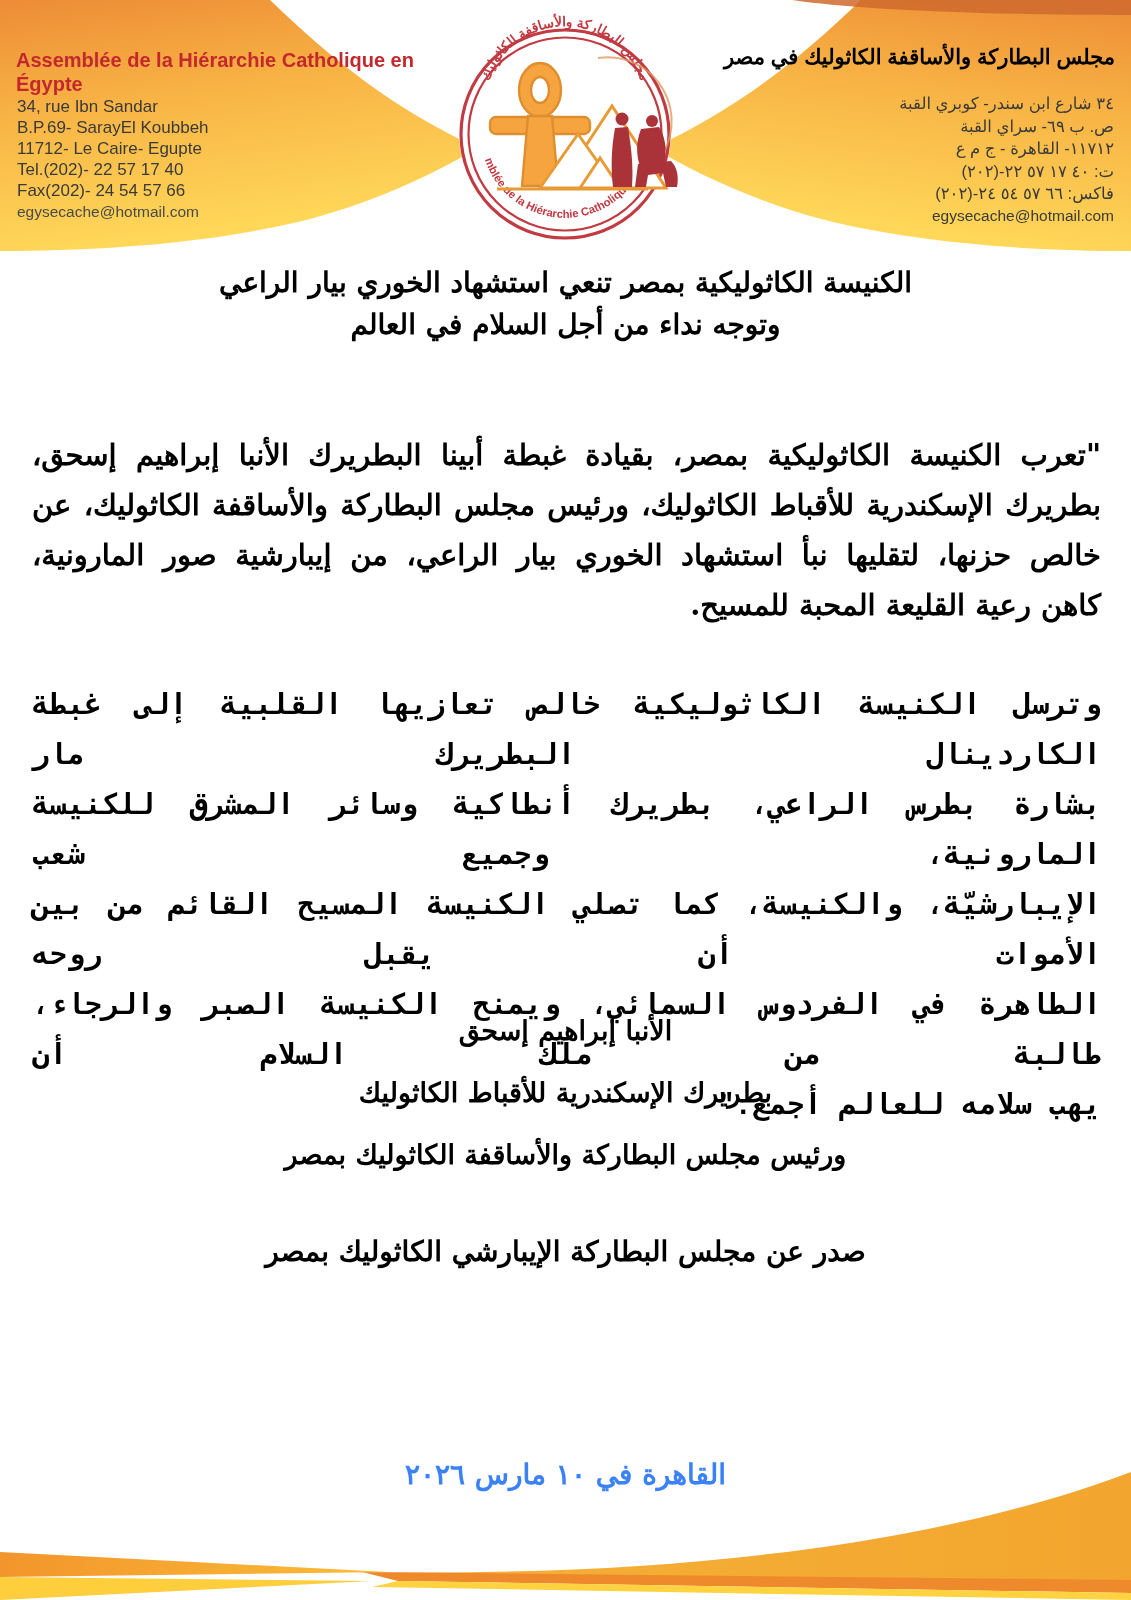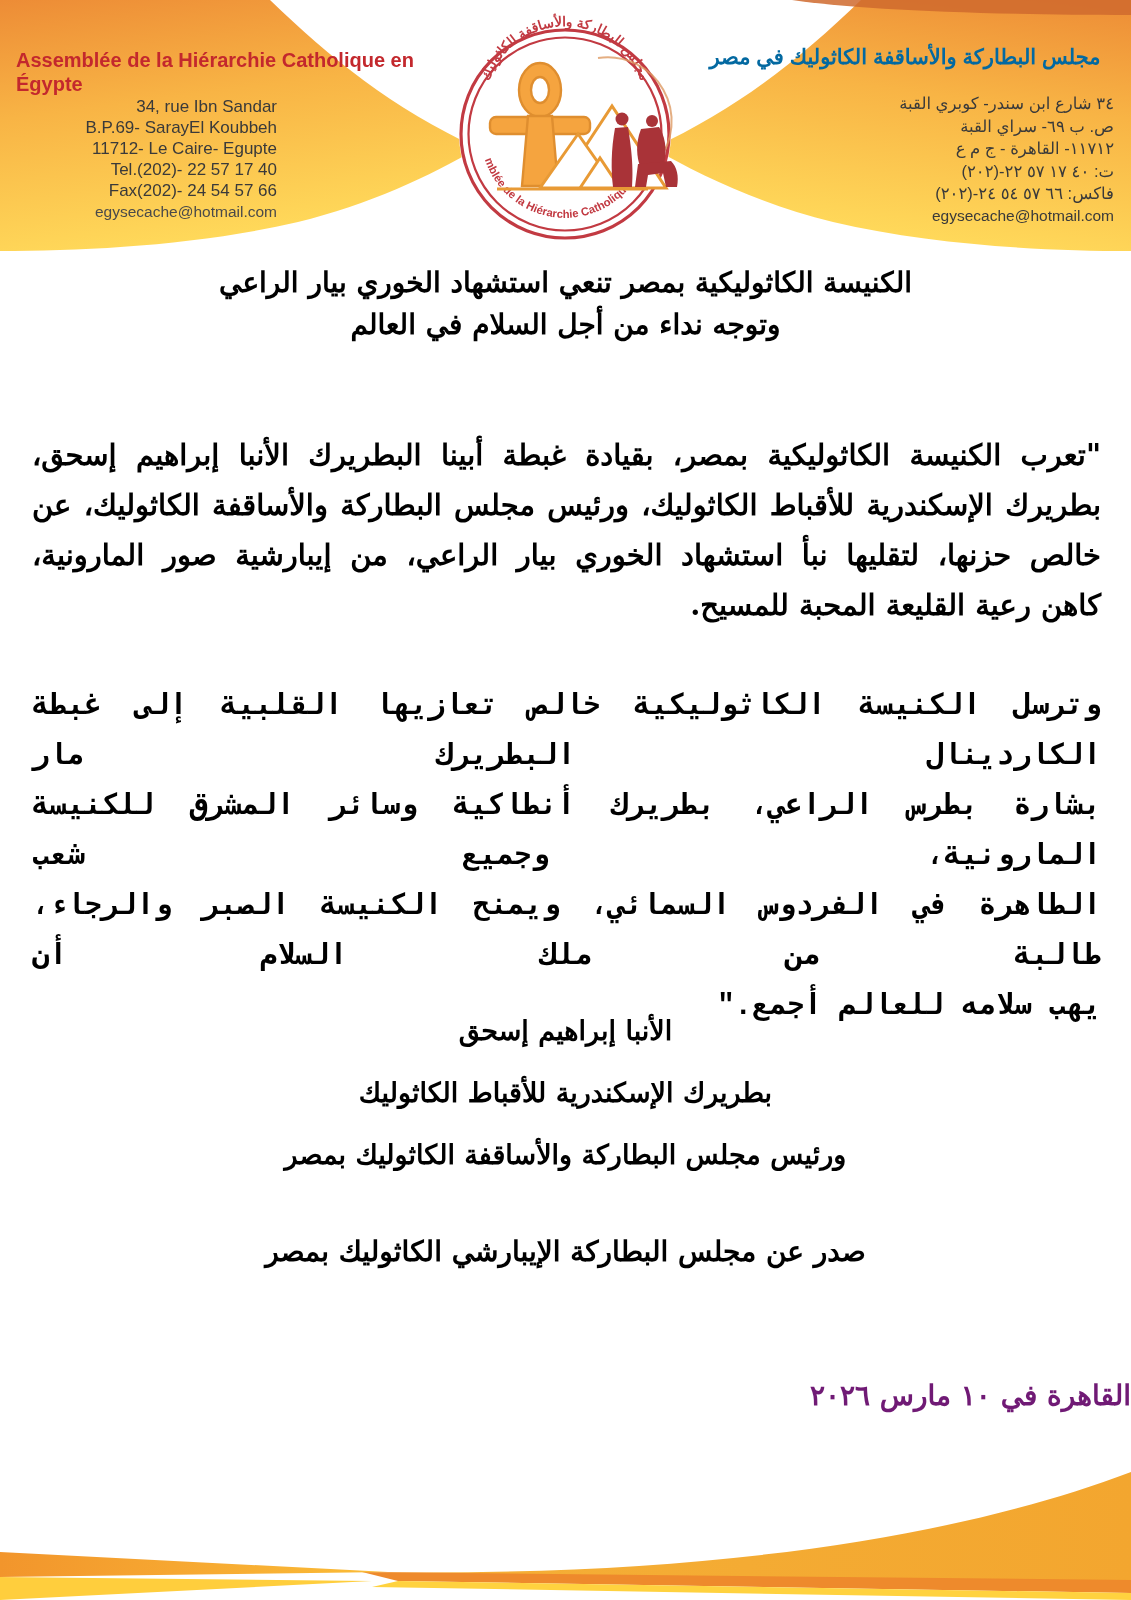--- a/index.html
+++ b/index.html
@@ -4,42 +4,42 @@
 <style>
   html,body{margin:0;padding:0;background:#e8e8e8;}
   .page{position:relative;width:1131px;height:1600px;margin:0 auto;background:#ffffff;overflow:hidden;
         font-family:"Liberation Sans",sans-serif;}
   svg{display:block;}
   .abs{position:absolute;}
 
   
   .fr-title{left:16px;top:48px;width:420px;color:#c3282d;font:bold 20px/24px "Liberation Sans",sans-serif;}
   .fr-address{left:17px;top:96px;width:260px;color:#3a3a3a;font:17px/21px "Liberation Sans",sans-serif;}
-  .fr-address .adr-line{white-space:nowrap;text-align:right;}
+  .fr-address .adr-line{white-space:nowrap;}
   .fr-address .adr-line:last-child{font-size:15.5px;color:#4a4a4a;}
-  .ar-title{right:16px;top:44px;width:420px;direction:rtl;text-align:center;color:#0369a1;
+  .ar-title{right:16px;top:44px;width:420px;direction:rtl;text-align:right;color:#000000;
             font:bold 21px/26px "Liberation Sans",sans-serif;}
   .ar-address{right:17px;top:92px;width:300px;direction:rtl;text-align:right;color:#3a3a3a;
               font:16.5px/22.5px "Liberation Sans",sans-serif;}
   .ar-address .adr-line{white-space:nowrap;}
   .ar-address .adr-line:last-child{font-size:15.5px;direction:ltr;text-align:right;}
 
   
   .doc-title{left:0;right:0;top:262px;direction:rtl;text-align:center;color:#000;
              font:bold 28px/42px "DejaVu Serif",serif;}
   .para{right:30px;left:32px;direction:rtl;color:#000;font:bold 29px/50px "DejaVu Serif",serif;}
   .p1{top:430px;}
   .p2{top:682px;font-family:Liberation Mono, monospace;}
   .jline{text-align:justify;text-align-last:justify;}
   .jline.last{text-align-last:right;}
   .signature{left:0;right:0;top:1000px;direction:rtl;text-align:center;color:#000;
              font:bold 27px/62px "DejaVu Serif",serif;}
   .issued{left:0;right:0;top:1232px;direction:rtl;text-align:center;color:#000;
           font:bold 28px/40px "DejaVu Serif",serif;}
-  .dateline{left:0;right:0;top:1376px;direction:rtl;text-align:right;color:#701a75;
+  .dateline{left:0;right:0;top:1455px;direction:rtl;text-align:center;color:#3b82f6;
             font:bold 28px/40px "DejaVu Serif",serif;}
 </style>
 </head>
 <body>
 
 <div class="page">
 
   <svg class="abs" style="left:0;top:0" width="1131" height="258" viewBox="0 0 1131 258">
     <defs>
       <linearGradient id="bandL" x1="0" y1="0" x2="0.25" y2="1">
@@ -131,20 +131,21 @@
   <div class="abs para p1">
     <div class="jline">"تعرب الكنيسة الكاثوليكية بمصر، بقيادة غبطة أبينا البطريرك الأنبا إبراهيم إسحق،</div>
     <div class="jline">بطريرك الإسكندرية للأقباط الكاثوليك، ورئيس مجلس البطاركة والأساقفة الكاثوليك، عن</div>
     <div class="jline">خالص حزنها، لتقليها نبأ استشهاد الخوري بيار الراعي، من إيبارشية صور المارونية،</div>
     <div class="jline last">كاهن رعية القليعة المحبة للمسيح.</div>
   </div>
 
   <div class="abs para p2">
     <div class="jline">وترسل الكنيسة الكاثوليكية خالص تعازيها القلبية إلى غبطة الكاردينال البطريرك مار</div>
     <div class="jline">بشارة بطرس الراعي، بطريرك أنطاكية وسائر المشرق للكنيسة المارونية، وجميع شعب</div>
+    <div class="jline">الإيبارشيّة، والكنيسة، كما تصلي الكنيسة المسيح القائم من بين الأموات أن يقبل روحه</div>
     <div class="jline">الطاهرة في الفردوس السمائي، ويمنح الكنيسة الصبر والرجاء، طالبة من ملك السلام أن</div>
     <div class="jline last">يهب سلامه للعالم أجمع."</div>
   </div>
 
   <div class="abs signature">
     <div>الأنبا إبراهيم إسحق</div>
     <div>بطريرك الإسكندرية للأقباط الكاثوليك</div>
     <div>ورئيس مجلس البطاركة والأساقفة الكاثوليك بمصر</div>
   </div>
 

